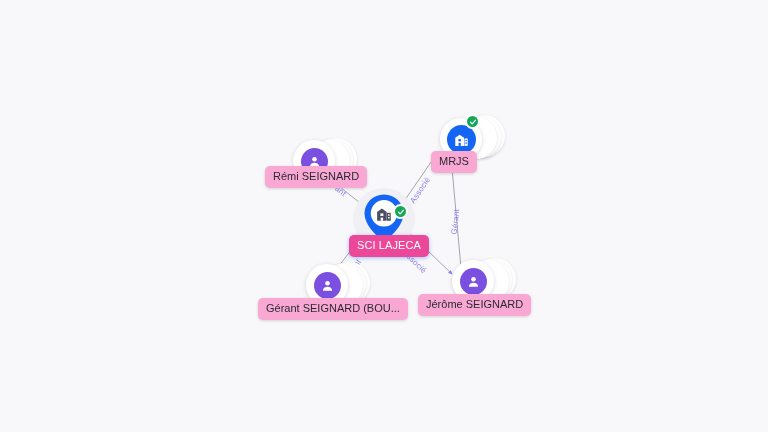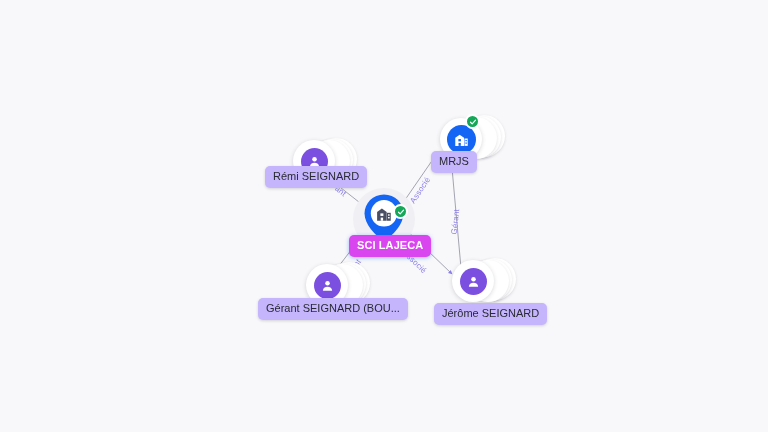--- a/index.html
+++ b/index.html
@@ -89,34 +89,34 @@
     border: 2px solid #ffffff;
     display: flex;
     align-items: center;
     justify-content: center;
     box-sizing: border-box;
   }
 
   
   .node-label {
     position: absolute;
-    background: #c4b5fd;
+    background: #f9a8d4;
     border-radius: 5px;
     box-shadow: 0 1px 3px rgba(60,60,80,0.20);
     color: #2a2a33;
     font-size: 11px;
     line-height: 13px;
     padding: 4px 8px 5px 8px;
     white-space: nowrap;
   }
 
   .node-label.primary {
-    background: #d946ef;
+    background: #ec4899;
     color: #ffffff;
-    font-weight: bold;
+    font-weight: normal;
     letter-spacing: 0.1px;
     box-shadow: 0 1px 4px rgba(21,101,245,0.40);
     text-align: right;
   }
 
   
   #node-scilajeca .halo {
     position: absolute;
     left: -31px;
     top: -28px;
@@ -236,21 +236,21 @@
     <div class="stack s2"></div>
     <div class="stack s3"></div>
     <div class="avatar-shell">
       <div class="avatar-disc">
         <svg width="15" height="15" viewBox="0 0 24 24" aria-hidden="true">
           <circle cx="12" cy="8.2" r="3.6" fill="#ffffff"></circle>
           <path d="M4.6 20.5c0-4.2 3.4-6.6 7.4-6.6s7.4 2.4 7.4 6.6z" fill="#ffffff"></path>
         </svg>
       </div>
     </div>
-    <div class="node-label" style="left:-46px; top:43px;margin-left:16px;">Jérôme SEIGNARD</div>
+    <div class="node-label" style="left:-46px; top:34px;">Jérôme SEIGNARD</div>
   </div>
 
   <div class="node" id="node-scilajeca" style="left:384px; top:216px;">
     <div class="halo"></div>
     <div class="pin-wrap">
       <svg width="44" height="52" viewBox="0 0 44 52" aria-hidden="true">
         <path d="M22 2.5
                  C11.0 2.5 2.5 11.0 2.5 21.6
                  C2.5 32.6 13.2 43.0 22 50.0
                  C30.8 43.0 41.5 32.6 41.5 21.6

